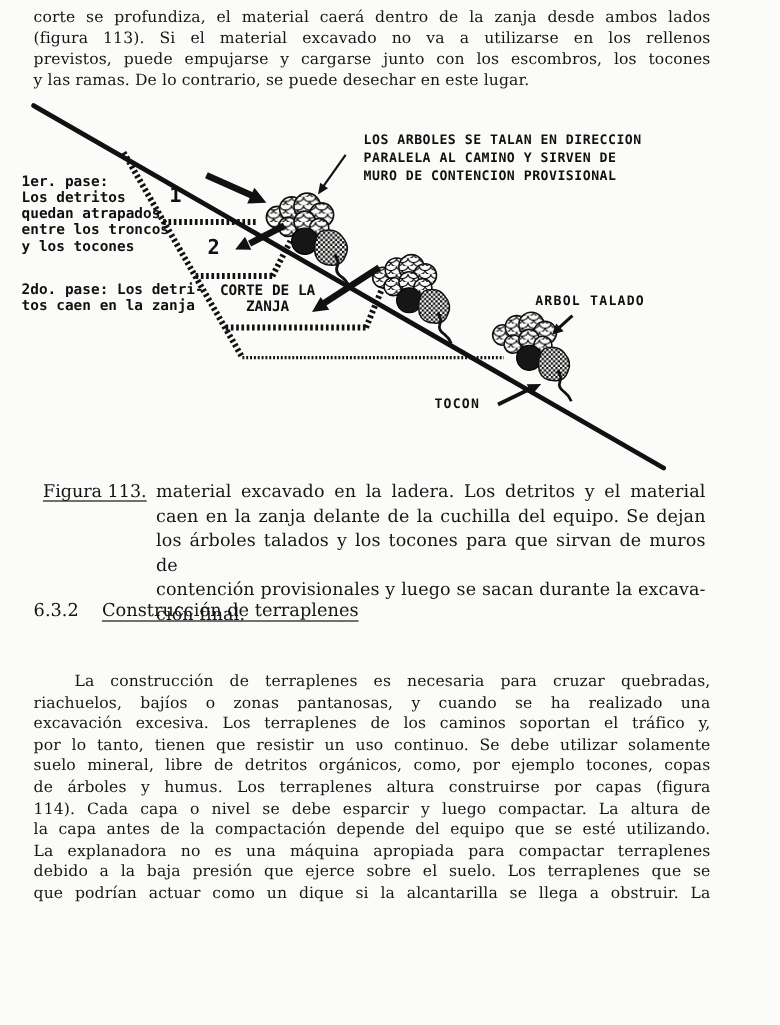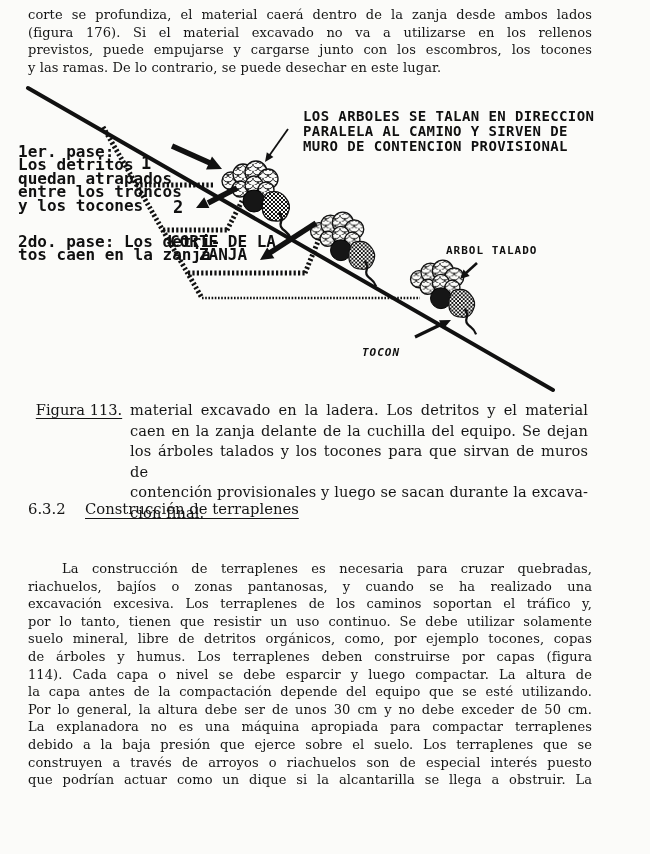--- a/index.html
+++ b/index.html
@@ -42,41 +42,41 @@
   .section-head .num{display:inline-block;width:57px;}
   .section-head .title{text-decoration:underline;text-underline-offset:4px;}
 
   
   .diagram{position:absolute;top:85px;left:0;width:650px;height:312px;}
   .diagram svg{position:absolute;top:0;left:0;}
   .dlabel{
     position:absolute;
     font-family:"DejaVu Sans Mono", monospace;
     font-weight:bold;
-    font-size:16px;line-height:13.4px;
+    font-size:12px;line-height:13.4px;
     white-space:pre-line;
     color:#101010;
   }
-  #lbl-arboles{font-size:14px;line-height:15px;letter-spacing:.4px;}
+  #lbl-arboles{font-size:11px;line-height:15px;letter-spacing:.4px;}
   #lbl-corte{text-align:center;line-height:12.6px;}
   #lbl-arbol-talado,#lbl-tocon{font-size:11px;letter-spacing:1px;}
   .dnum{
     position:absolute;
     font-family:"DejaVu Sans Mono", monospace;
     font-weight:bold;font-size:17px;color:#101010;
   }
 </style>
 </head>
 <body>
 
 <div class="page">
 
   <div class="para" id="para1">
     <div class="jline">corte se profundiza, el material caerá dentro de la zanja desde ambos lados</div>
-    <div class="jline">(figura 176).  Si el material excavado no va a utilizarse en los rellenos</div>
+    <div class="jline">(figura 113).  Si el material excavado no va a utilizarse en los rellenos</div>
     <div class="jline">previstos, puede empujarse y cargarse junto con los escombros, los tocones</div>
     <div class="jline last">y las ramas.  De lo contrario, se puede desechar en este lugar.</div>
   </div>
 
   <div class="diagram">
     <svg width="650" height="312" viewBox="0 0 650 312">
       <defs>
         <pattern id="scales" width="10" height="7" patternUnits="userSpaceOnUse">
           <rect width="10" height="7" fill="#fbfbf9"></rect>
           <path d="M0,0 a5,4 0 0 0 10,0" fill="none" stroke="#111" stroke-width="1"></path>
@@ -149,21 +149,21 @@
 entre los troncos
 y los tocones</div>
     <div class="dlabel" id="lbl-pase2" style="left:18px;top:150px;">2do. pase:  Los detri-
 tos caen en la zanja</div>
     <div class="dlabel" id="lbl-corte" style="left:158px;top:151px;width:130px;">CORTE DE LA
 ZANJA</div>
     <div class="dlabel" id="lbl-arboles" style="left:303px;top:24px;">LOS ARBOLES SE TALAN EN DIRECCION
 PARALELA AL CAMINO Y SIRVEN DE
 MURO DE CONTENCION PROVISIONAL</div>
     <div class="dlabel" id="lbl-arbol-talado" style="left:446px;top:159px;">ARBOL TALADO</div>
-    <div class="dlabel" id="lbl-tocon" style="left:362px;top:261px;font-style:italic;">TOCON</div>
+    <div class="dlabel" id="lbl-tocon" style="left:362px;top:245px;">TOCON</div>
     <div class="dnum" style="left:141px;top:68px;">1</div>
     <div class="dnum" style="left:173px;top:112px;">2</div>
   </div>
 
   <div class="caption-row">
     <div class="fig-label">Figura 113.</div>
     <div class="caption-text">
       <div class="jline">material excavado en la ladera.  Los detritos y el material</div>
       <div class="jline">caen en la zanja delante de la cuchilla del equipo.  Se dejan</div>
       <div class="jline">los árboles talados y los tocones para que sirvan de muros de</div>
@@ -175,24 +175,22 @@
   <div class="section-head">
     <span class="num">6.3.2</span><span class="title">Construcción de terraplenes</span>
   </div>
 
   <div class="para" id="para2">
     <div class="jline indent">La construcción de terraplenes es necesaria para cruzar quebradas,</div>
     <div class="jline">riachuelos, bajíos o zonas pantanosas, y cuando se ha realizado una</div>
     <div class="jline">excavación excesiva.  Los terraplenes de los caminos soportan el tráfico y,</div>
     <div class="jline">por lo tanto, tienen que resistir un uso continuo.  Se debe utilizar solamente</div>
     <div class="jline">suelo mineral, libre de detritos orgánicos, como, por ejemplo tocones, copas</div>
-    <div class="jline">de árboles y humus.  Los terraplenes deben construirse por capas (figura</div>
+    <div class="jline">de árboles y humus.  Los terraplenes altura construirse por capas (figura</div>
     <div class="jline">114).  Cada capa o nivel se debe esparcir y luego compactar.  La altura de</div>
     <div class="jline">la capa antes de la compactación depende del equipo que se esté utilizando.</div>
-    <div class="jline">Por lo general, la altura debe ser de unos 30 cm y no debe exceder de 50 cm.</div>
     <div class="jline">La explanadora no es una máquina apropiada para compactar terraplenes</div>
     <div class="jline">debido a la baja presión que ejerce sobre el suelo.  Los terraplenes que se</div>
-    <div class="jline">construyen a través de arroyos o riachuelos son de especial interés puesto</div>
     <div class="jline">que podrían actuar como un dique si la alcantarilla se llega a obstruir.  La</div>
 
   </div>
 
 </div>
 
 </body></html>

